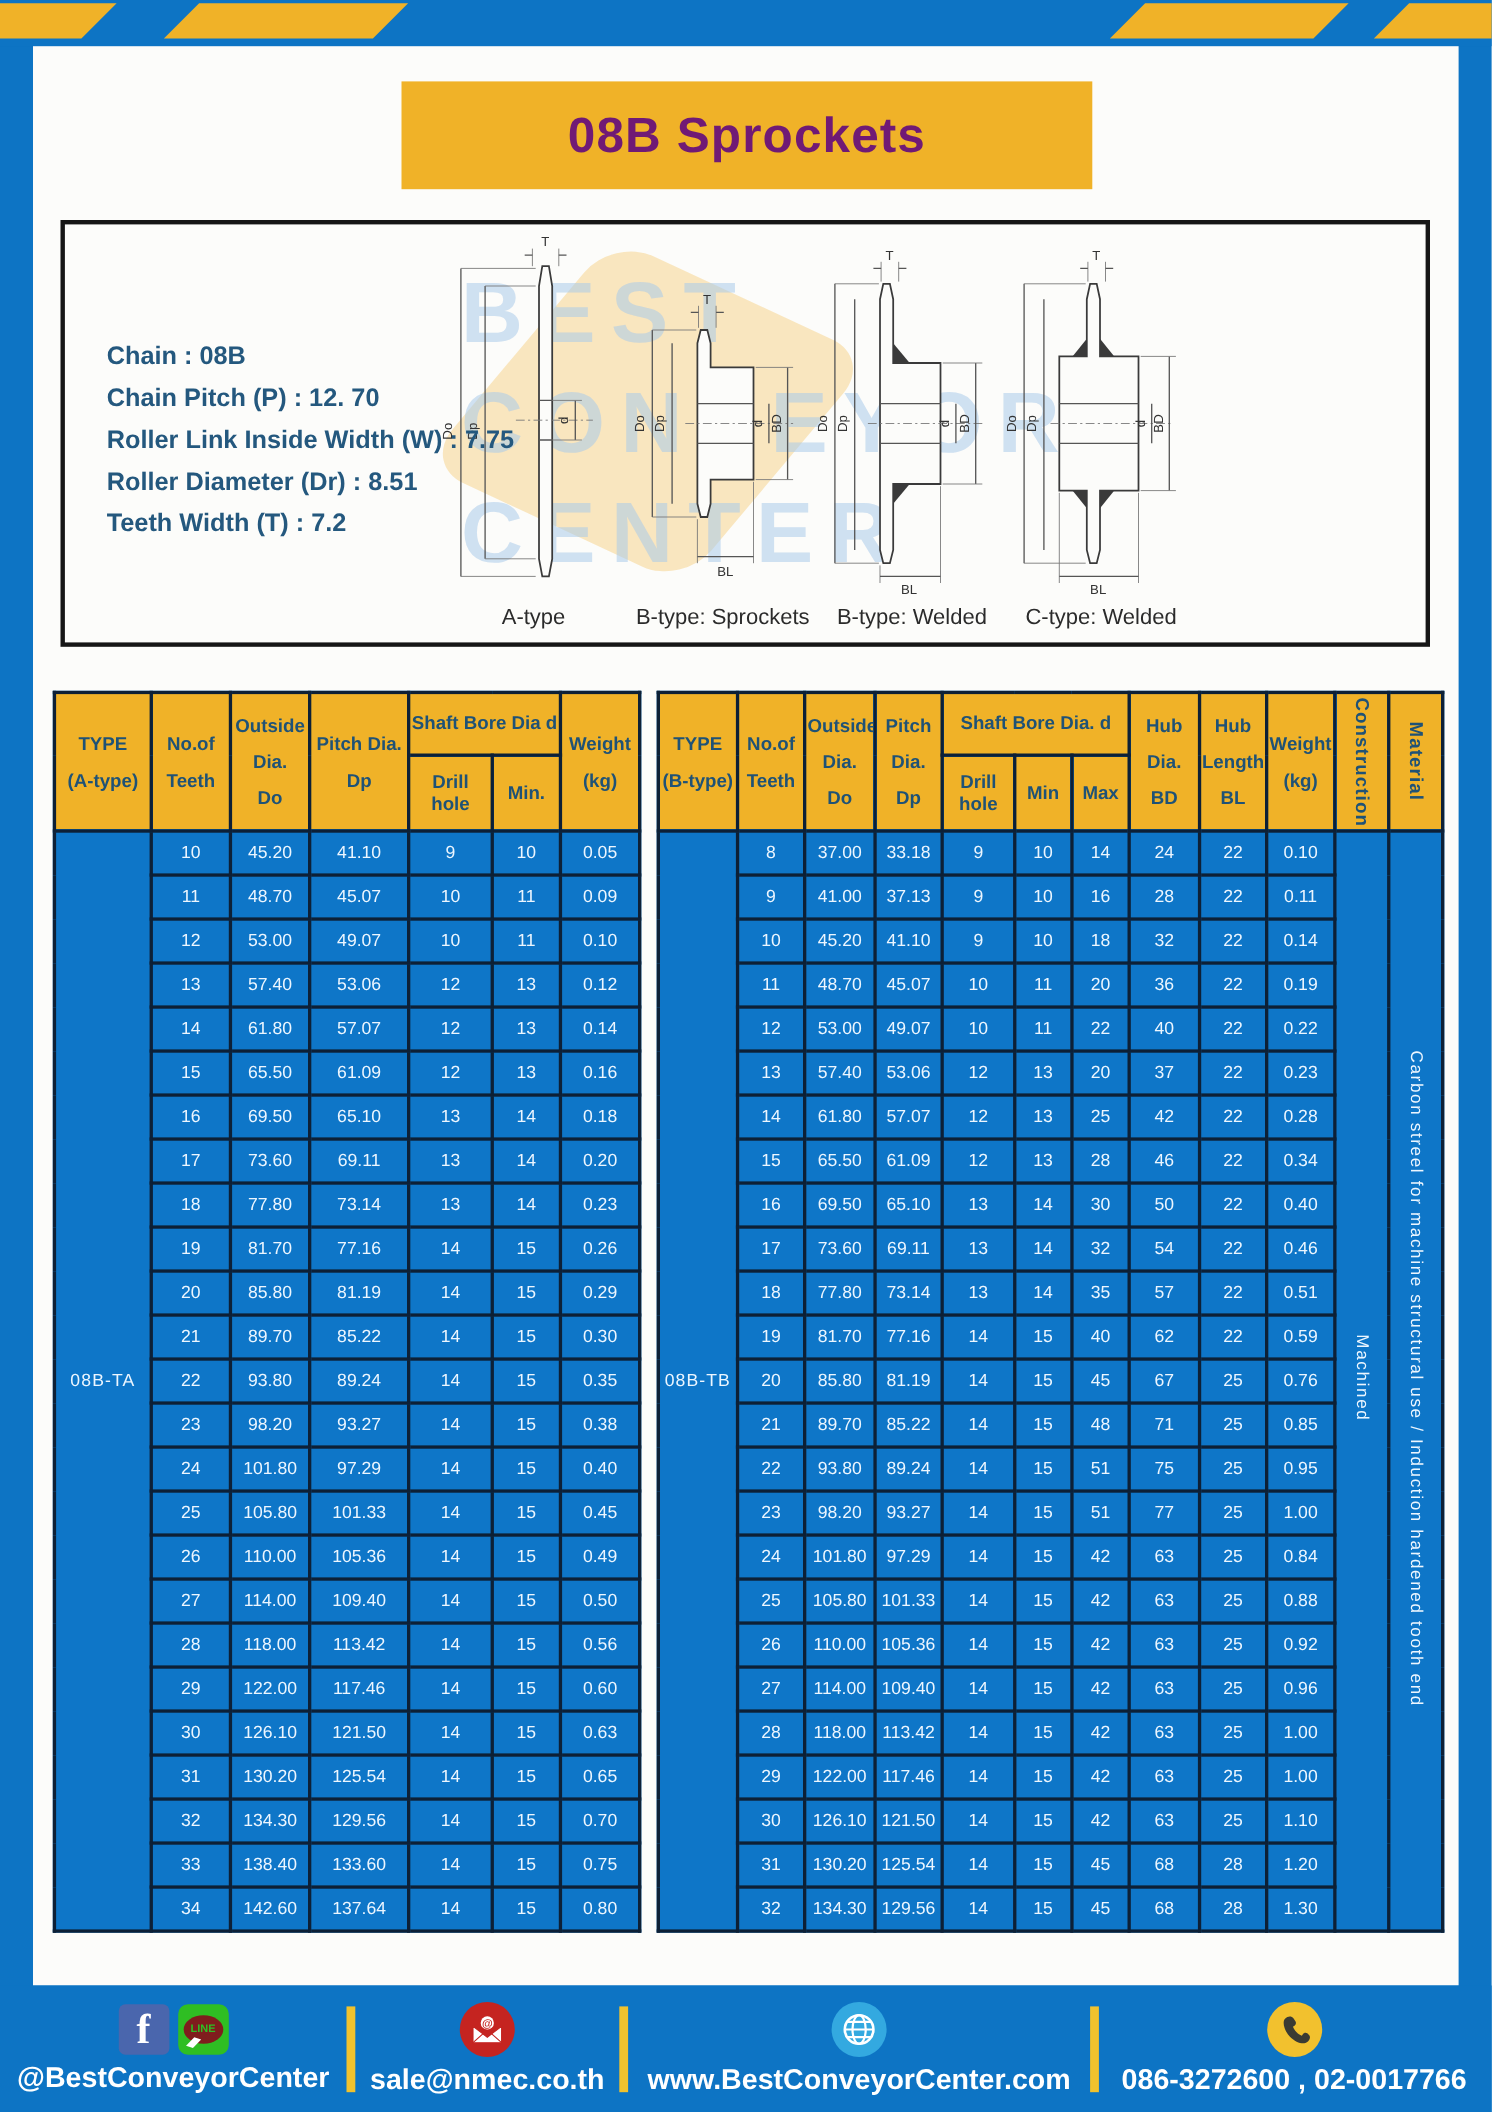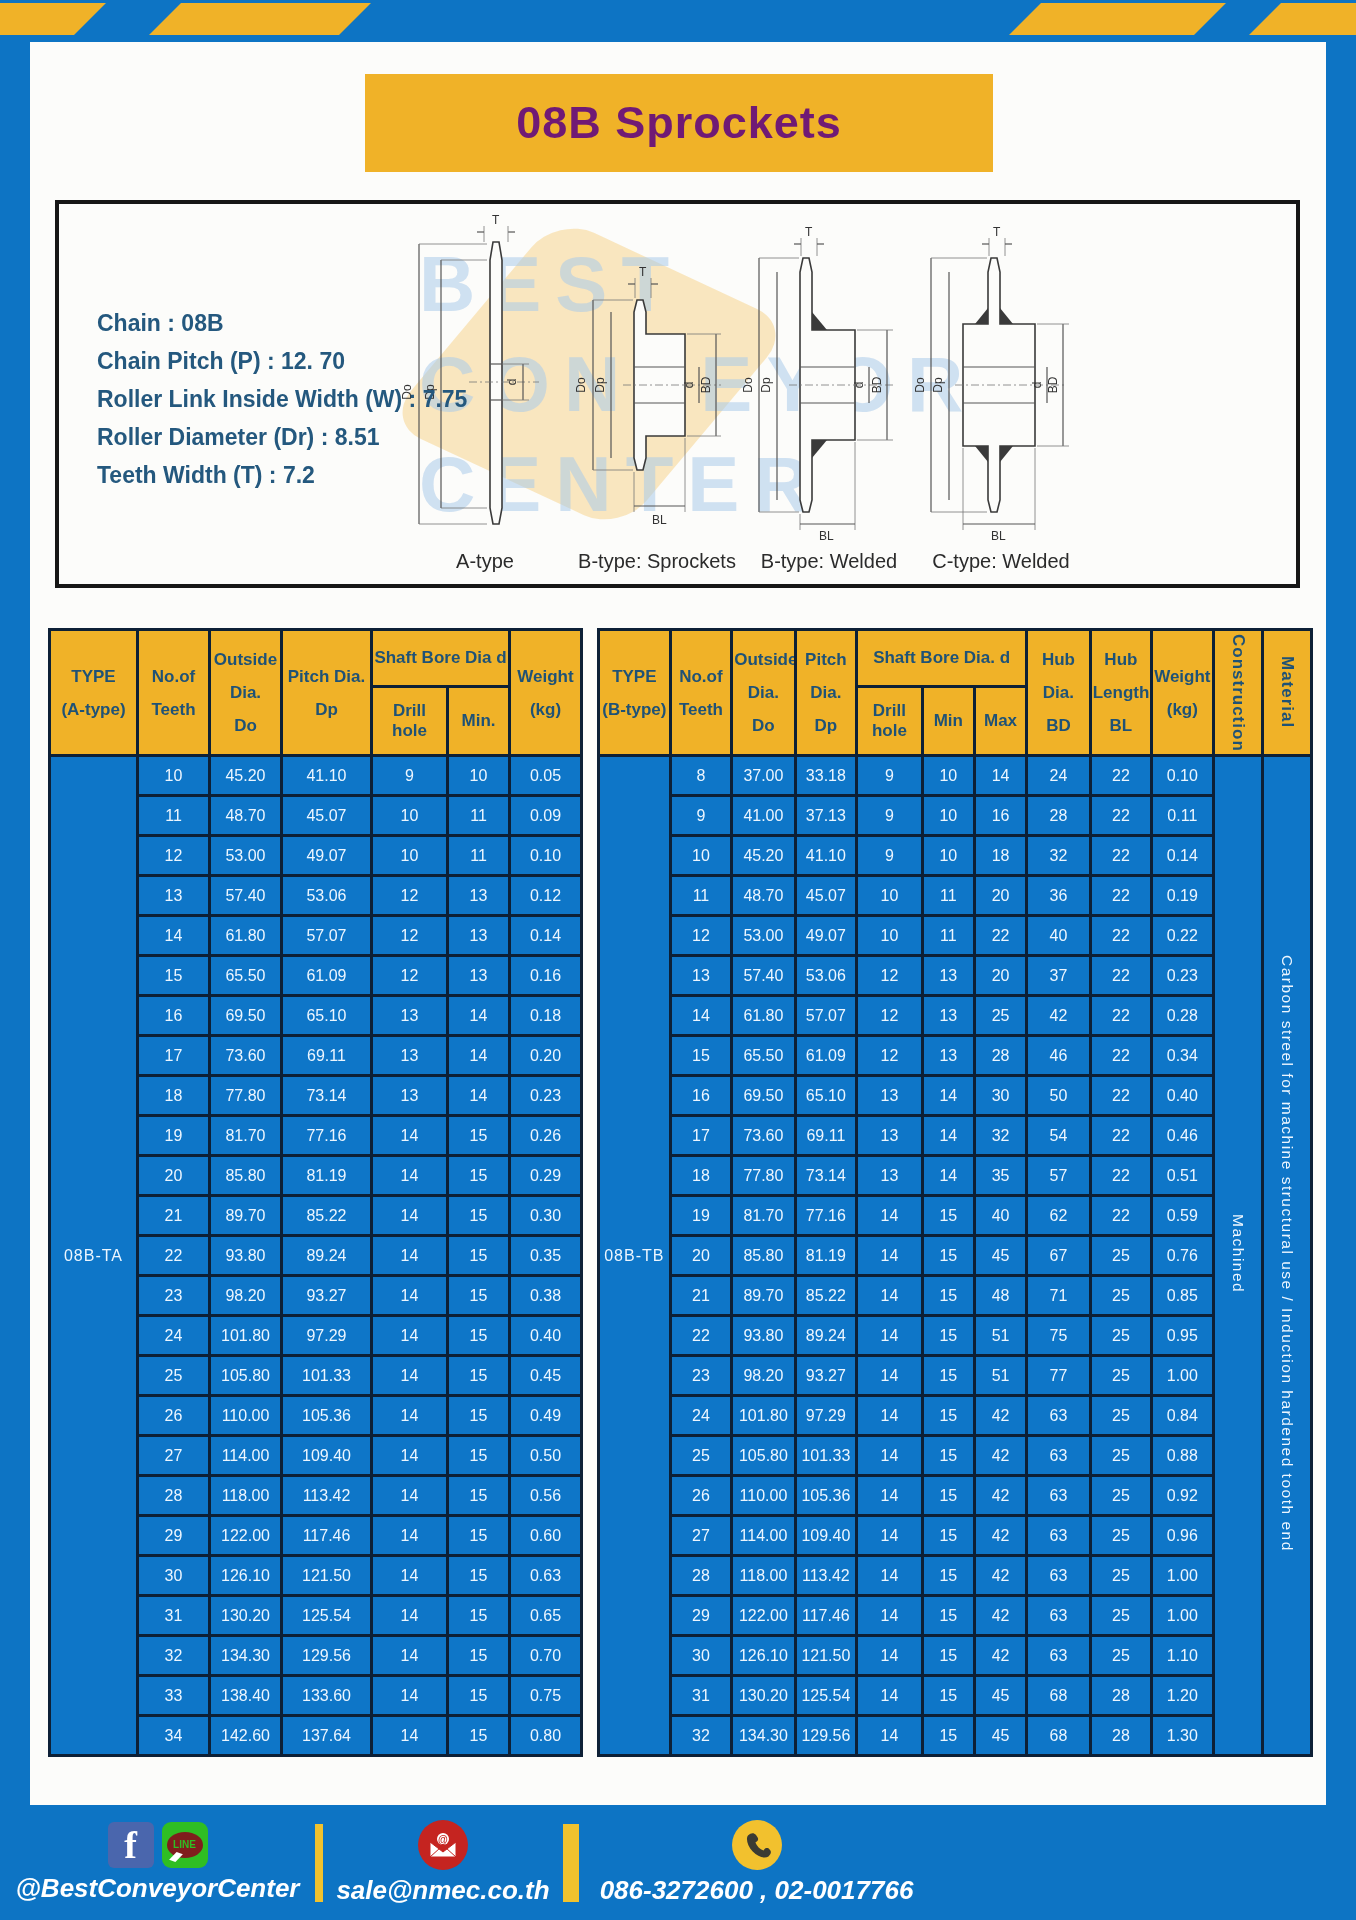--- a/index.html
+++ b/index.html
@@ -44,21 +44,21 @@
   .tbl .grp{height:52px;}
   .type-cell{font-size:18px;letter-spacing:1px;}
   .vhead{writing-mode:vertical-rl;text-align:center;letter-spacing:1px;font-size:16px;padding:4px 1px;}
   .vtext{writing-mode:vertical-rl;display:inline-block;letter-spacing:1.5px;font-size:15.5px;color:#ecf6ff;}
   
   .footer{position:absolute;left:0;bottom:0;width:1356px;height:115px;background:#0d74c4;
     display:flex;align-items:center;}
   .fgroup{display:flex;flex-direction:column;align-items:center;justify-content:center;gap:5px;height:100%;}
   .fg1{width:315px;} .fg2{width:240px;} .fg3{width:420px;} .fg4{width:355px;}
   .fdiv{width:8px;height:78px;background:#f0c22e;}
-  .ftext{color:#ffffff;font-weight:bold;font-size:26px;white-space:nowrap;font-style:italic;}
+  .ftext{color:#ffffff;font-weight:bold;font-size:26px;white-space:nowrap;}
   .ficons{display:flex;gap:8px;align-items:center;}
   .fb-icon{width:46px;height:46px;background:#4a66ad;border-radius:6px;color:#fff;
     display:flex;align-items:center;justify-content:center;font-size:38px;font-weight:bold;
     font-family:"Liberation Serif",serif;}
   .line-icon{width:46px;height:46px;background:#2fbe23;border-radius:9px;position:relative;
     display:flex;align-items:center;justify-content:center;}
   .line-bubble{width:36px;height:26px;background:#7f1d1d;border-radius:50%;display:flex;align-items:center;
     justify-content:center;color:#2fbe23;font-size:10px;font-weight:bold;letter-spacing:0;}
   .line-tail{position:absolute;left:10px;bottom:7px;width:8px;height:8px;background:#fff;
     transform:skewX(-35deg) rotate(15deg);}
@@ -839,20 +839,32 @@
       <svg width="30" height="26" viewBox="0 0 30 26">
         <circle cx="15" cy="7" r="6" fill="#ffffff"></circle>
         <text x="15" y="11" text-anchor="middle" font-size="10" fill="#c52420" font-weight="bold">@</text>
         <path d="M2,10 L15,20 L28,10 L28,25 L2,25 Z" fill="#ffffff" stroke="#c52420" stroke-width="1"></path>
         <path d="M2,25 L12,16 M28,25 L18,16" stroke="#c52420" stroke-width="1" fill="none"></path>
       </svg>
     </div>
     <div class="ftext">sale@nmec.co.th</div>
   </div>
   <div class="fdiv"></div>
+  <div class="fgroup fg3">
+    <div class="circ globe-circ">
+      <svg width="34" height="34" viewBox="0 0 34 34">
+        <circle cx="17" cy="17" r="13" fill="none" stroke="#ffffff" stroke-width="2.4"></circle>
+        <ellipse cx="17" cy="17" rx="6" ry="13" fill="none" stroke="#ffffff" stroke-width="2"></ellipse>
+        <line x1="4" y1="17" x2="30" y2="17" stroke="#ffffff" stroke-width="2"></line>
+        <line x1="6" y1="10" x2="28" y2="10" stroke="#ffffff" stroke-width="2"></line>
+        <line x1="6" y1="24" x2="28" y2="24" stroke="#ffffff" stroke-width="2"></line>
+      </svg>
+    </div>
+    <div class="ftext">www.BestConveyorCenter.com</div>
+  </div>
   <div class="fdiv"></div>
   <div class="fgroup fg4">
     <div class="circ phone-circ">
       <svg width="32" height="32" viewBox="0 0 64 64">
         <path d="M14,12 C20,6 27,6 31,11 L35,17 C37,20 36,24 33,26 L30,28 C33,36 40,43 48,46 L50,43 C52,40 56,39 59,41 L63,45 C66,49 64,55 59,59 C51,65 36,60 24,48 C12,36 8,18 14,12 Z" fill="#3b3b33" transform="scale(0.9) translate(2,2)"></path>
       </svg>
     </div>
     <div class="ftext">086-3272600 , 02-0017766</div>
   </div>
 </div>

